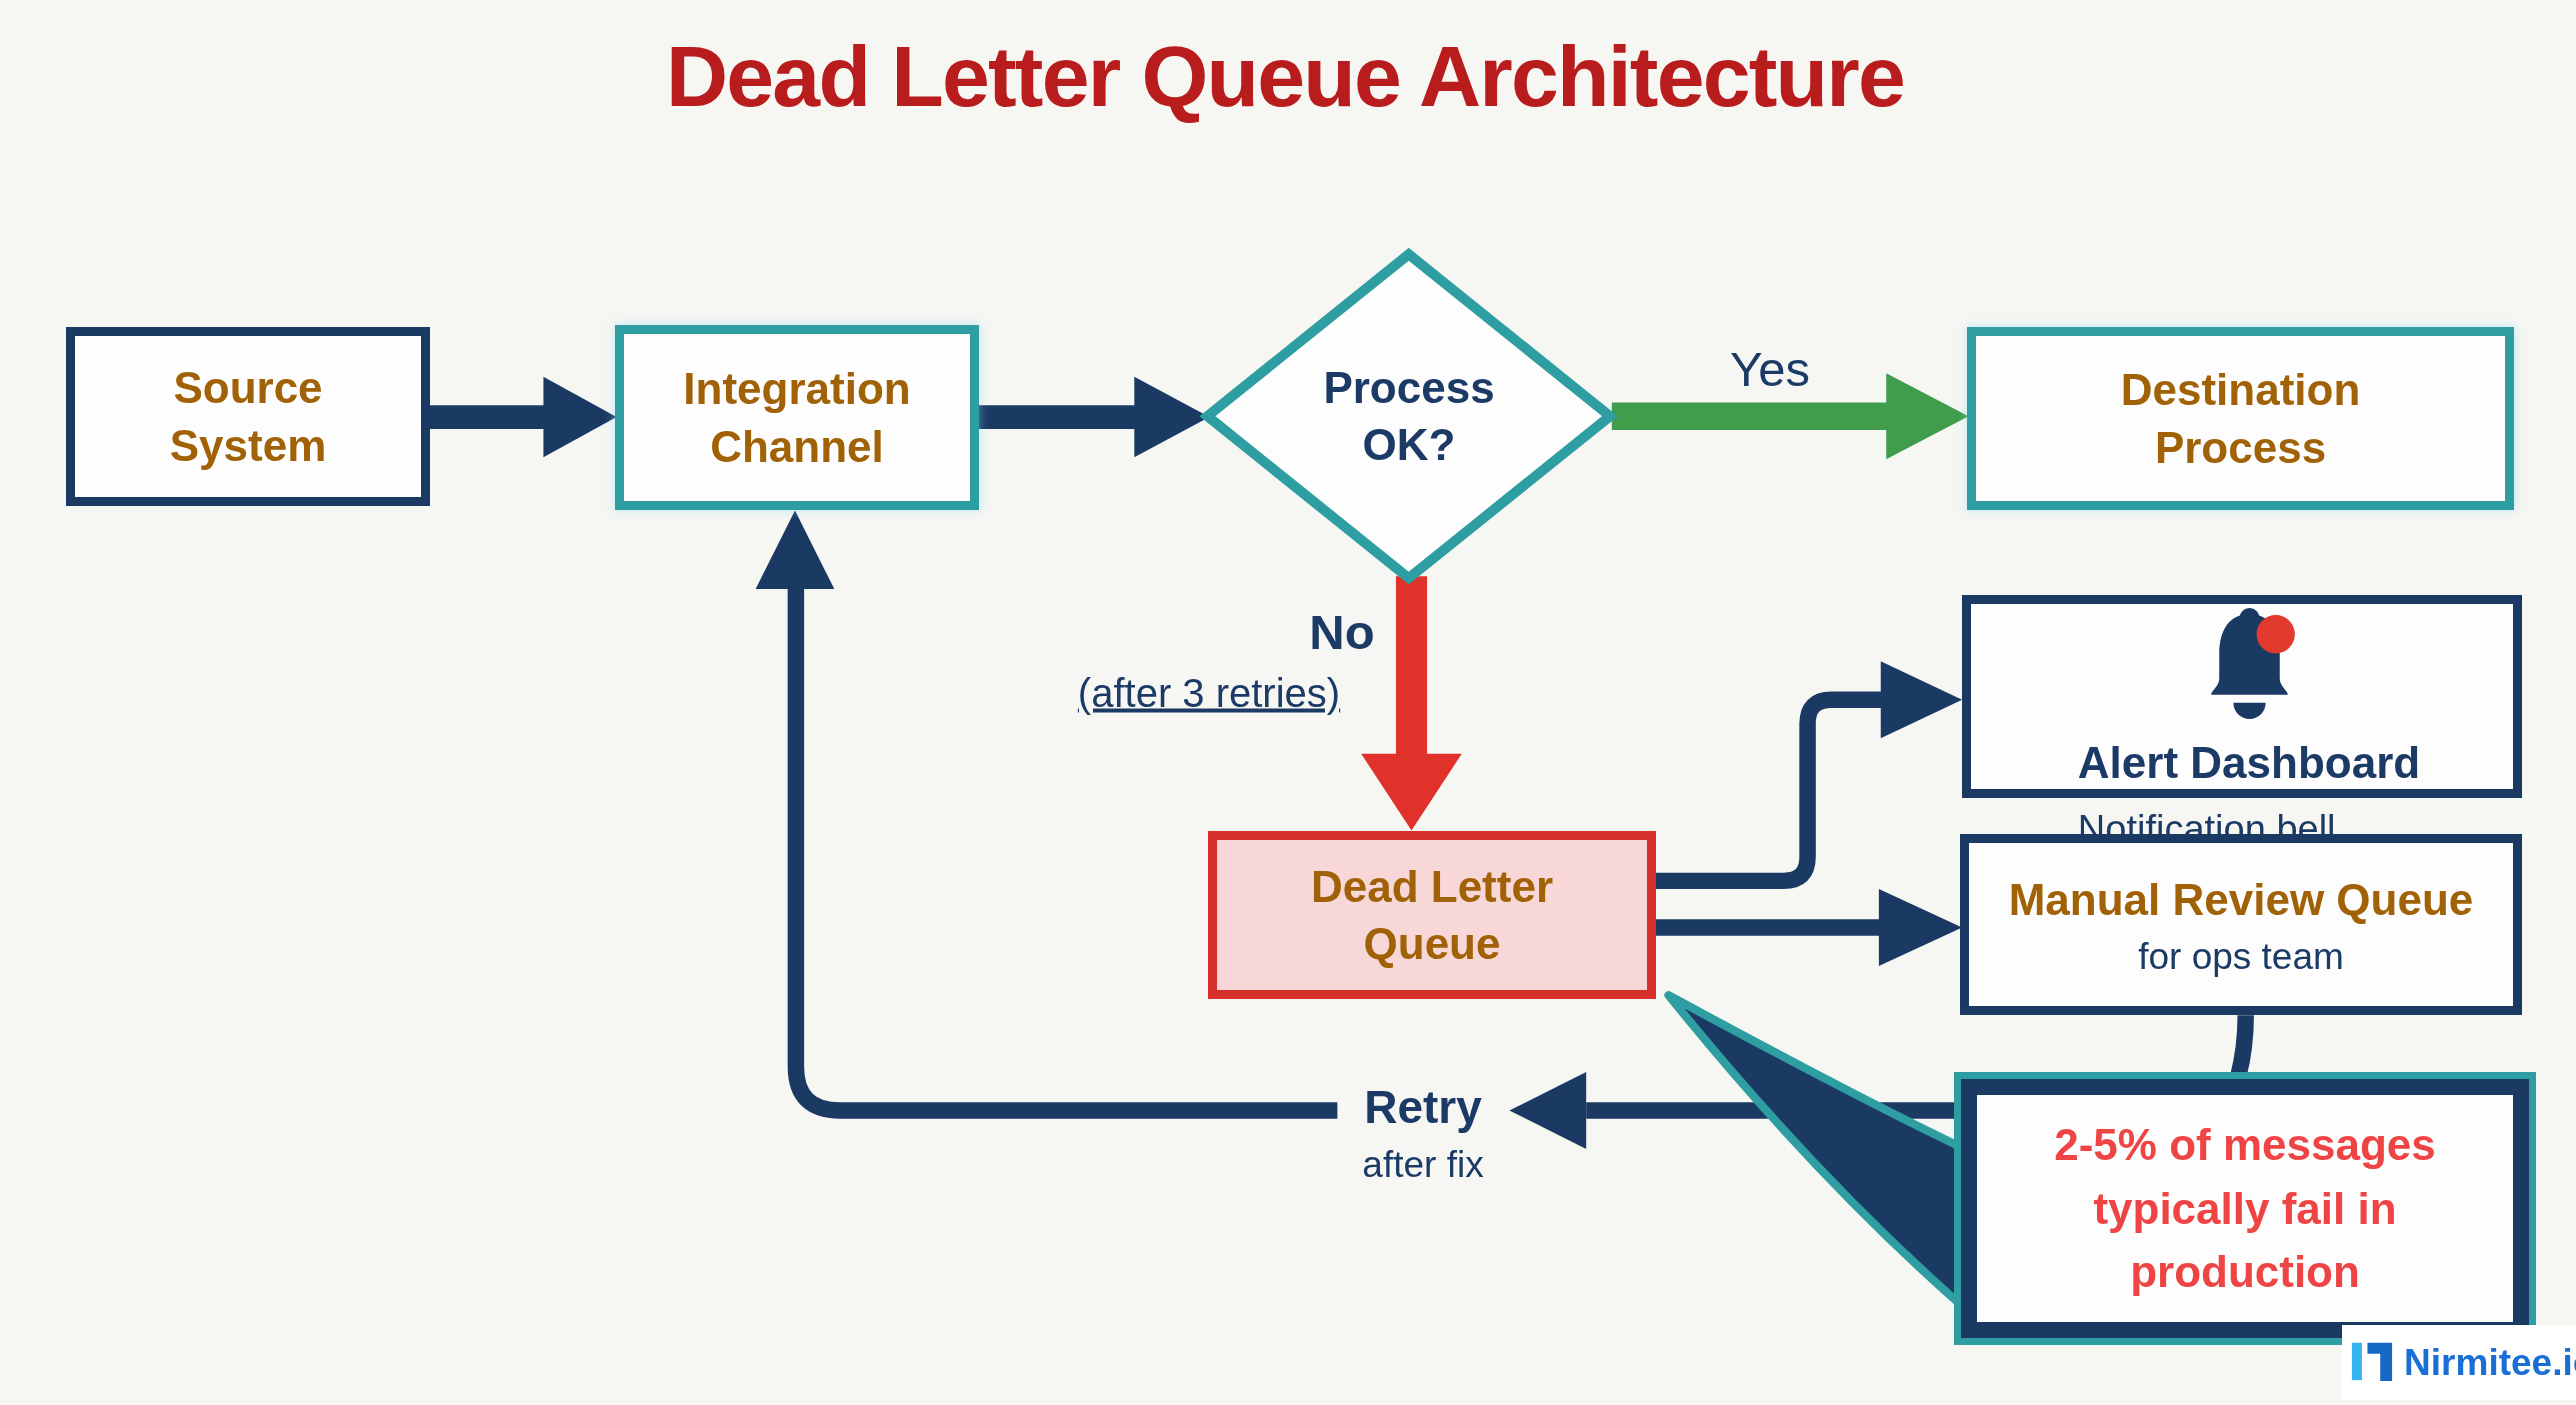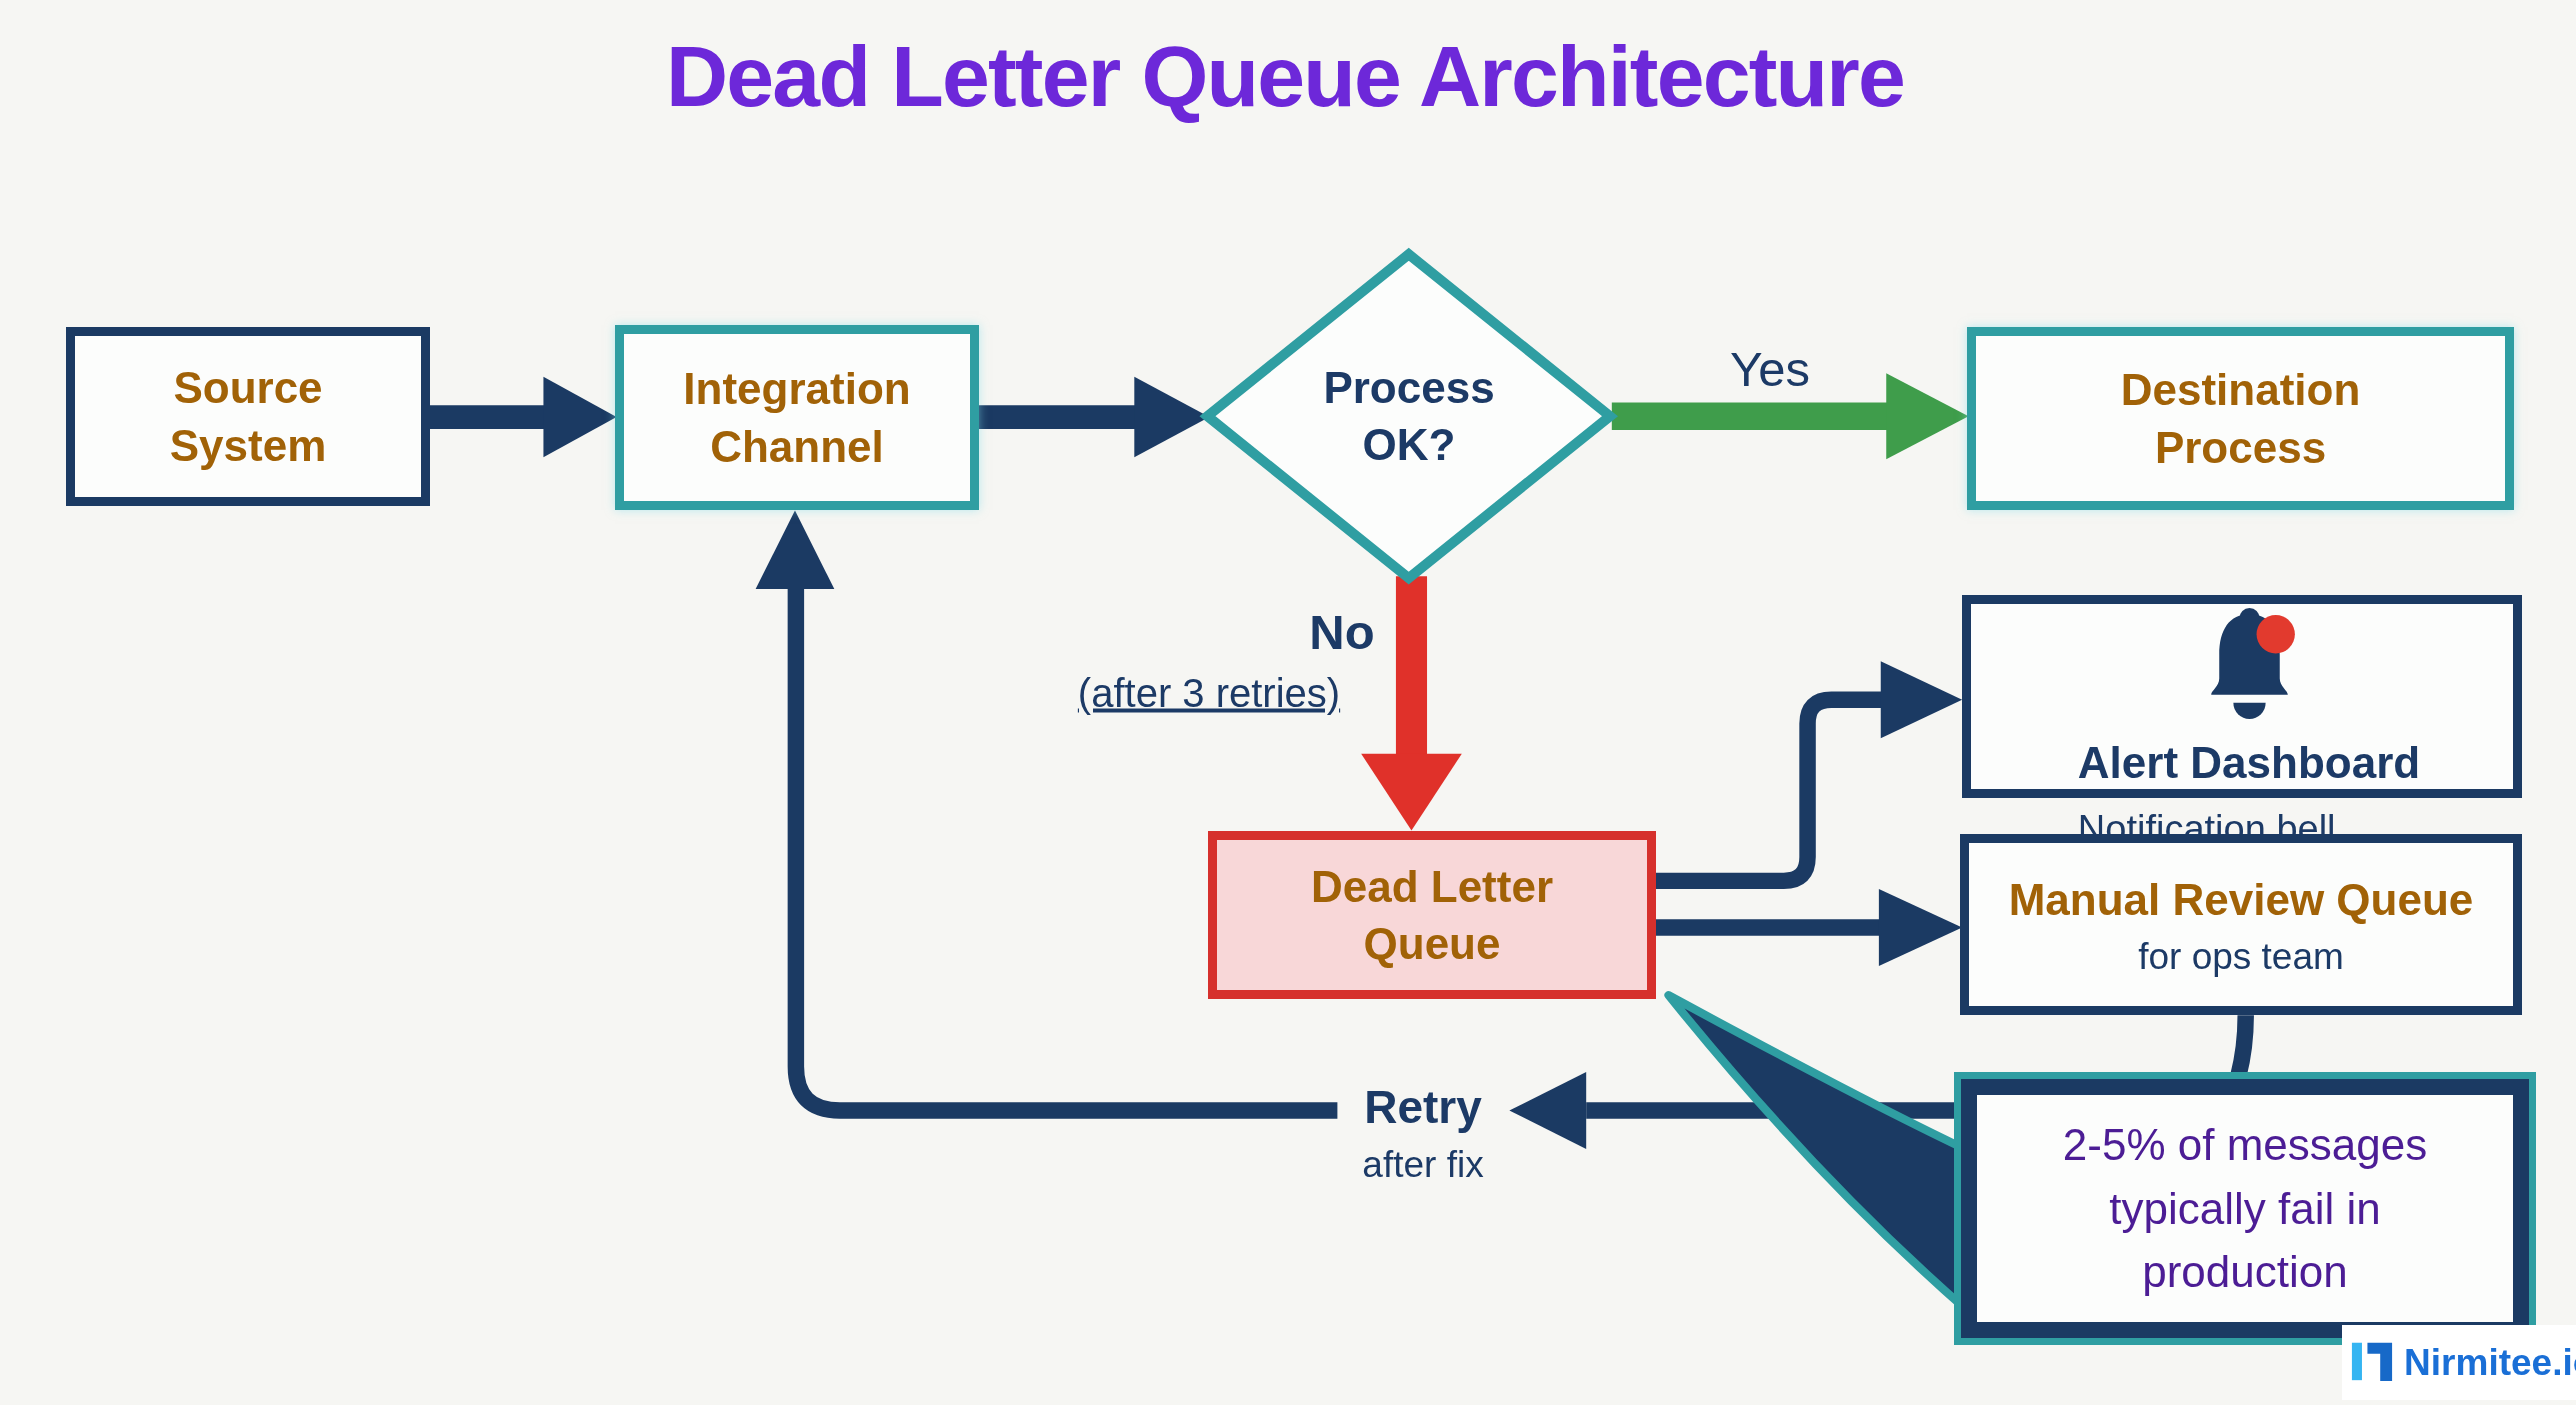--- a/index.html
+++ b/index.html
@@ -8,21 +8,21 @@
     background:#f6f6f3;
     font-family:"Liberation Sans", sans-serif;
     color:#1c3a66;
     position:relative;
   }
   #canvas{position:absolute;inset:0;}
   svg.layer{position:absolute;left:0;top:0;z-index:1;}
   .title{
     position:absolute;left:1285px;top:27.4px;transform:translateX(-50%);
     font-size:86px;font-weight:800;letter-spacing:-1.8px;white-space:nowrap;
-    color:#6d28d9;z-index:2;
+    color:#b91c1c;z-index:2;
   }
   .node{
     position:absolute;z-index:2;background:#fcfdfc;
     display:flex;align-items:center;justify-content:center;
     box-sizing:border-box;text-align:center;
   }
   .node .lbl{font-size:44px;font-weight:700;line-height:1.3;color:#a16207;}
   .navy-border{border:9.1px solid #1b3a63;}
   .teal-border{border:9.1px solid #2f9ea2;box-shadow:0 0 9.1px rgba(130,220,232,.55);}
   .box-source{left:66px;top:327px;width:364px;height:179px;}
@@ -56,21 +56,21 @@
     position:absolute;left:1954px;top:1072px;width:582px;height:273px;z-index:3;
     border:7.3px solid #2f9ea2;box-sizing:border-box;background:#2f9ea2;
   }
   .callout-inner{
     width:100%;height:100%;box-sizing:border-box;
     border:16.5px solid #1b3a63;background:#fcfdfc;
     display:flex;align-items:center;justify-content:center;
   }
   .callout-inner p{
     margin:0;max-width:443px;text-align:center;
-    font-size:44px;font-weight:400;line-height:1.45;color:#4c1d95;
+    font-size:44px;font-weight:700;line-height:1.45;color:#ef4444;
   }
   .brand{
     position:absolute;left:2342px;top:1325px;width:234px;height:75px;z-index:5;
     background:#ffffff;display:flex;align-items:center;gap:11px;padding-left:9.1px;box-sizing:border-box;
   }
   .brand-text{font-size:37px;font-weight:700;color:#1a6fd6;white-space:nowrap;}
 </style>
 </head>
 <body>
 

